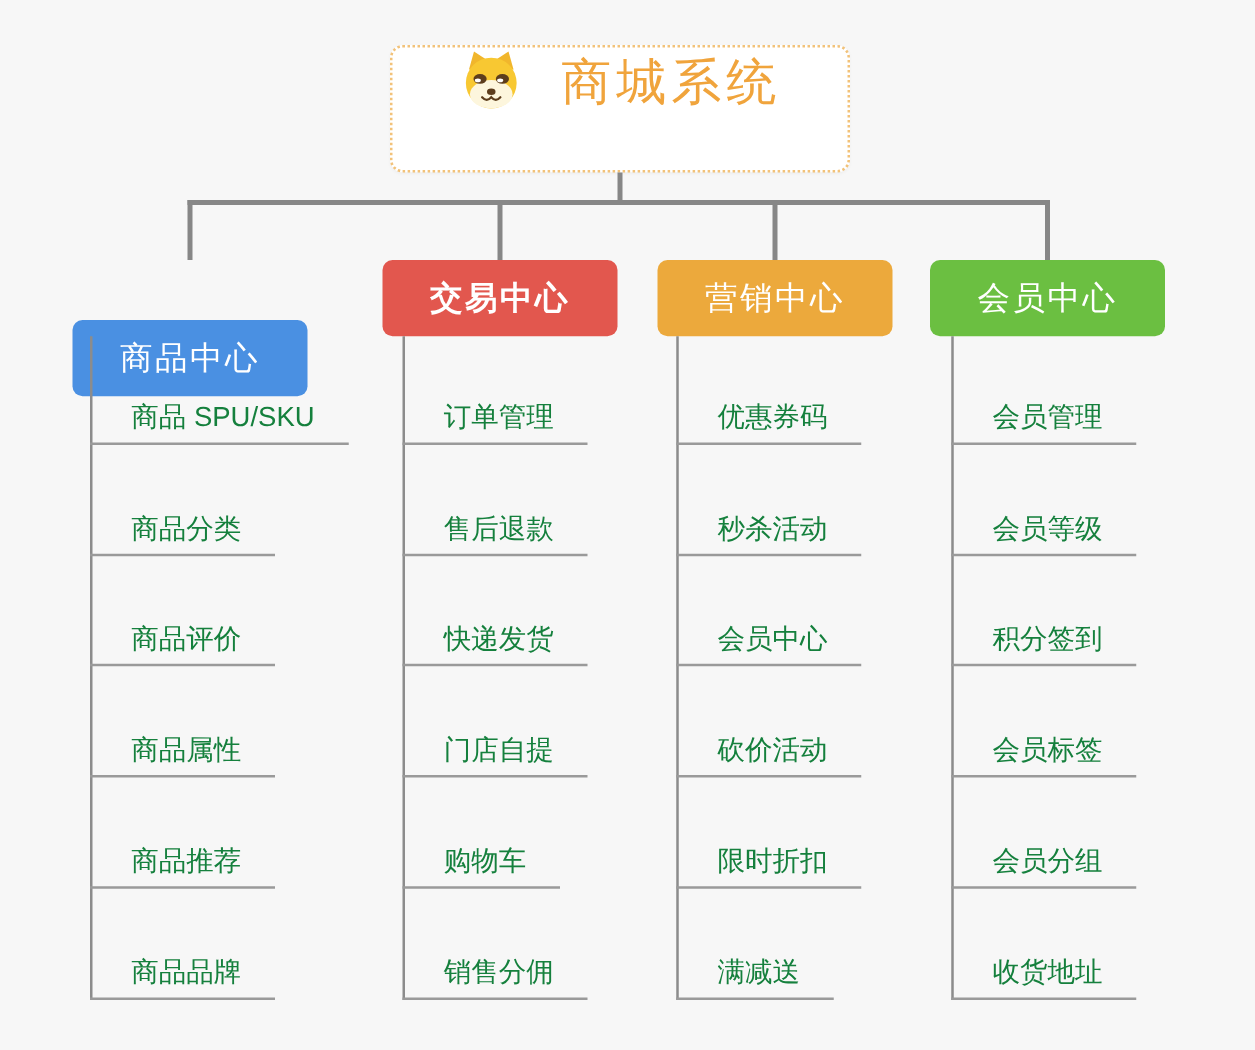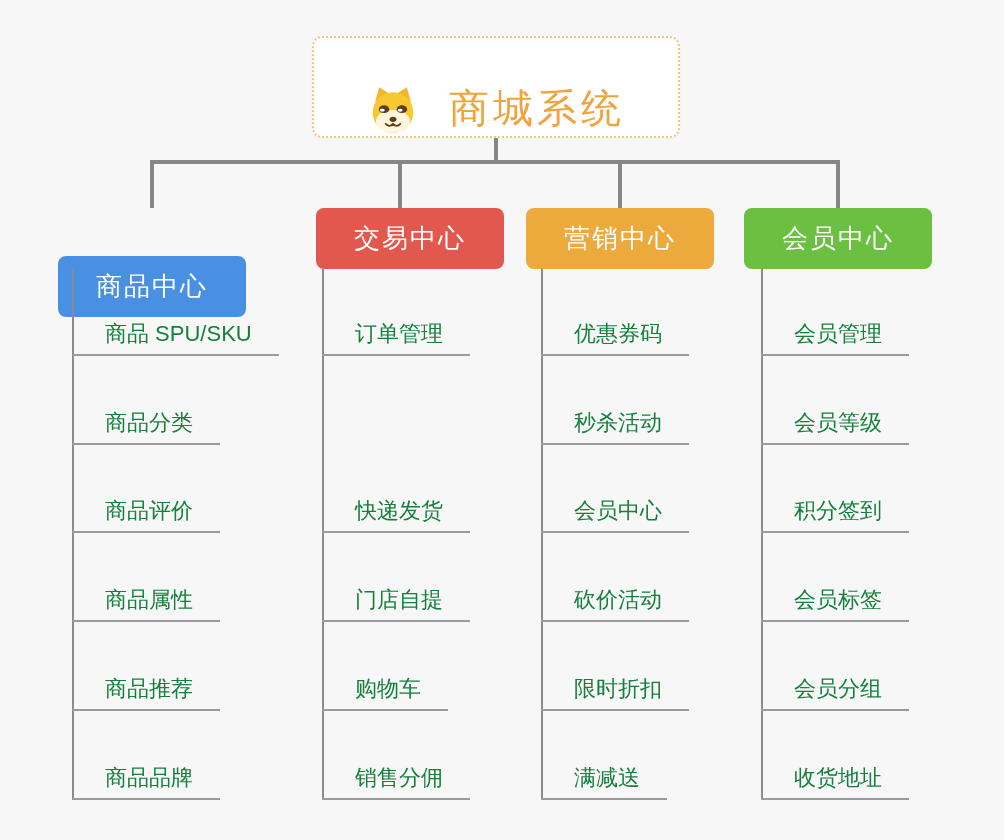--- a/index.html
+++ b/index.html
@@ -21,21 +21,21 @@
     position: absolute;
     left: 312px;
     top: 36px;
     width: 368px;
     height: 102px;
     box-sizing: border-box;
     background: #ffffff;
     border: 2px dotted #f2c279;
     border-radius: 10px;
     display: flex;
-    align-items: flex-end;
+    align-items: flex-start;
     justify-content: center;
     gap: 30px;
     box-shadow: 0 1px 3px rgba(0,0,0,0.04);
   }
   .root-label {
     font-size: 40px;
     letter-spacing: 4px;
     color: #f0a43c;
     white-space: nowrap;
   }
@@ -61,21 +61,21 @@
     display: flex;
     align-items: center;
     justify-content: center;
     color: #ffffff;
     font-size: 26px;
     letter-spacing: 2px;
     white-space: nowrap;
     cursor: default;
   }
   .branch-box.b0 { left: 58px; }
-  .branch-box.b1 { left: 316px; }
+  .branch-box.b1 { left: 306px; font-weight: bold; }
   .branch-box.b2 { left: 526px; }
   .branch-box.b3 { left: 744px; }
 
   
   .spine {
     position: absolute;
     top: 269px;
     width: 2px;
     height: 531px;
     background: #8c8c8c;
@@ -154,20 +154,21 @@
   <div class="spine sp3"></div>
 
   <div class="child colA r0">商品 SPU/SKU</div>
   <div class="child colA r1">商品分类</div>
   <div class="child colA r2">商品评价</div>
   <div class="child colA r3">商品属性</div>
   <div class="child colA r4">商品推荐</div>
   <div class="child colA r5">商品品牌</div>
 
   <div class="child colB r0">订单管理</div>
+  <div class="child colB r1">售后退款</div>
   <div class="child colB r3">门店自提</div>
   <div class="child colB r2">快递发货</div>
   <div class="child colB r4">购物车</div>
   <div class="child colB r5">销售分佣</div>
 
   <div class="child colC r0">优惠券码</div>
   <div class="child colC r1">秒杀活动</div>
   <div class="child colC r2">会员中心</div>
   <div class="child colC r3">砍价活动</div>
   <div class="child colC r4">限时折扣</div>

